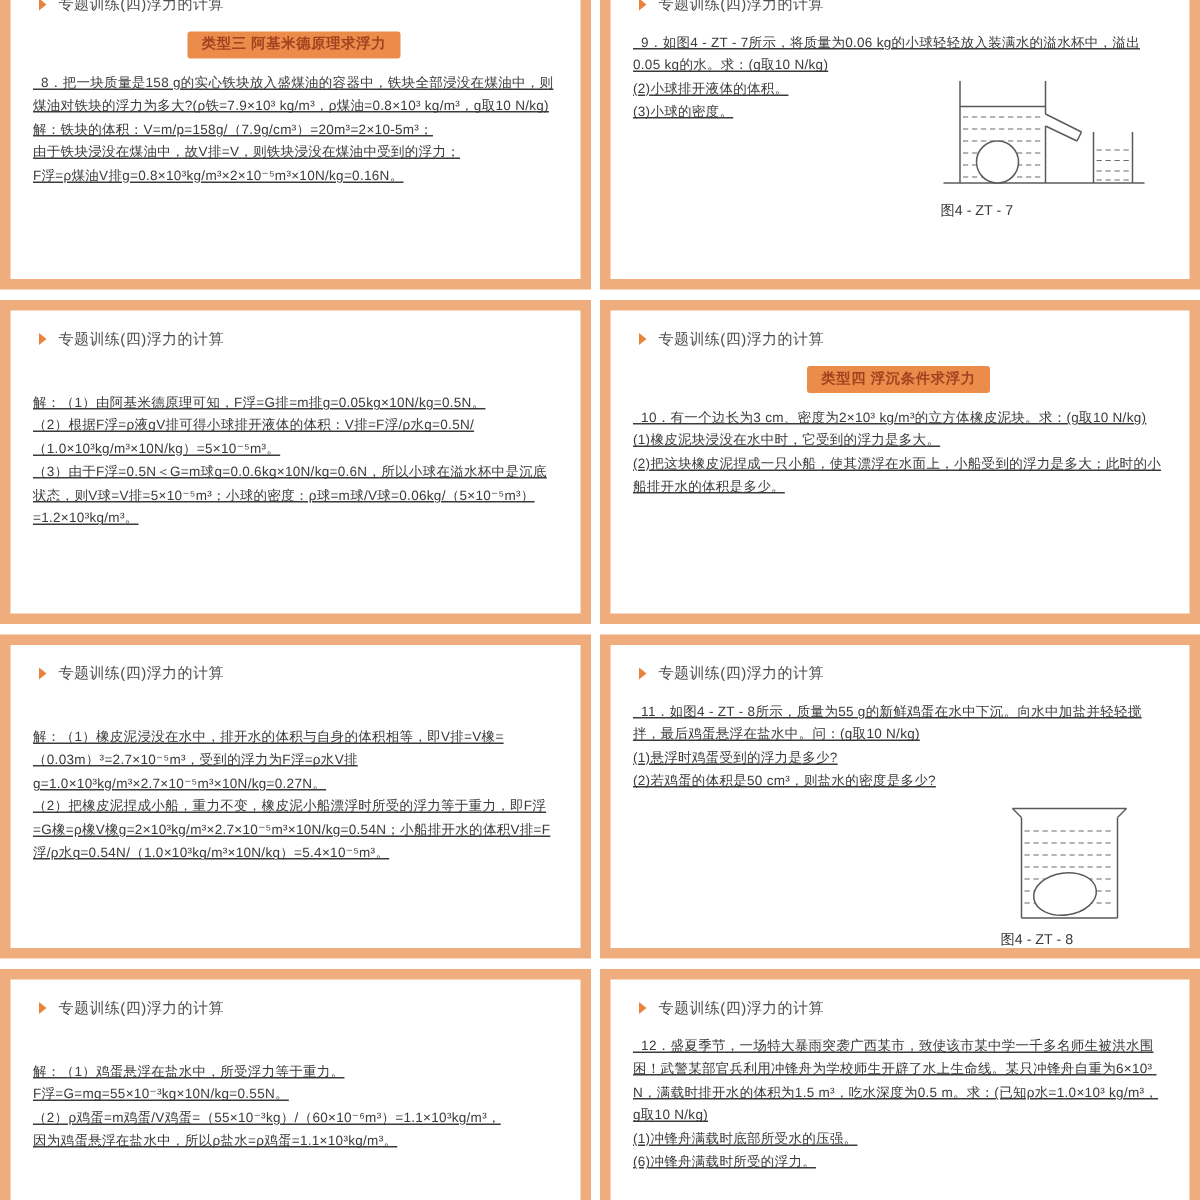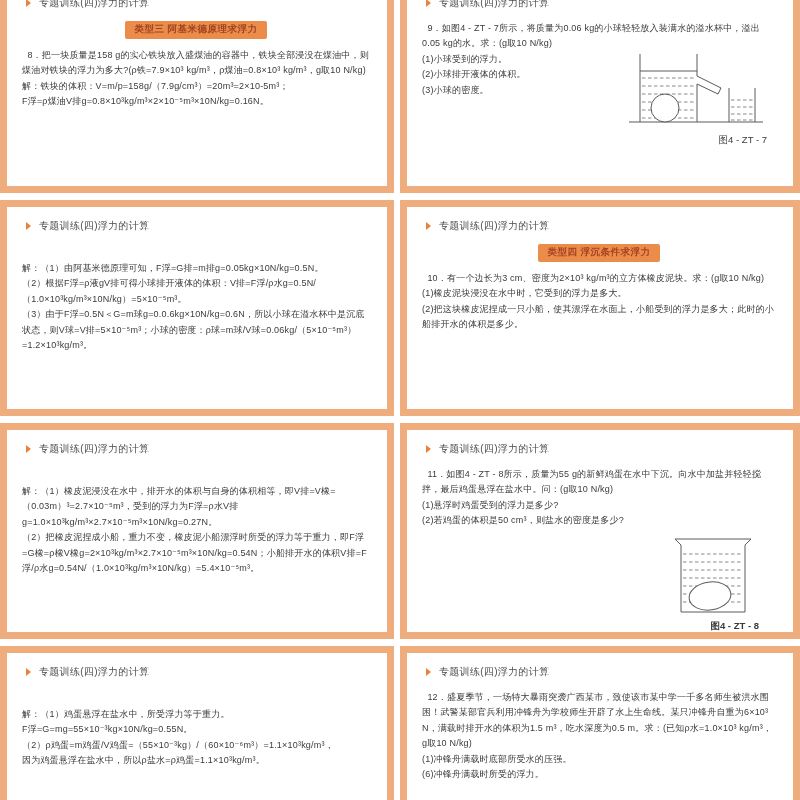--- a/index.html
+++ b/index.html
@@ -43,59 +43,60 @@
     font-size:9.5px; font-weight:bold;
     padding:2px 9px 3px 9px;
     border-radius:2px;
     letter-spacing:0.5px;
     text-align:right;
   }
   .content {
     font-size:9px; color:#3b3b3b;
     line-height:1.72;
     letter-spacing:0.2px;
+    text-decoration:underline;
   }
   .content p { margin:0; white-space:pre-wrap; }
   .content-q { margin-top:11px; }
   .content-sol { margin-top:28px; }
-  .fig { position:absolute; text-align:right; }
+  .fig { position:absolute; text-align:left; }
   .fig-zt7 { right:26px; top:66px; }
-  .fig-zt8 { right:34px; top:104px;font-weight:bold; }
+  .fig-zt8 { right:34px; top:104px; }
   .fig svg { display:block; margin:0 auto; }
   .figcap { font-size:9.5px; color:#3b3b3b; margin-top:4px; }
   .sketch { stroke:#5a5a5a; stroke-width:1; fill:none; }
   .sketch-dash { stroke:#6a6a6a; stroke-width:0.8; fill:none; stroke-dasharray:3.5,2.5; }
   .sketch-fill { stroke:#5a5a5a; stroke-width:1; fill:#ffffff; }
 </style>
 </head>
 <body>
 
 <div class="grid">
 
   <div class="card">
     <div class="card-title">
       <span class="bullet"></span>
       <span>专题训练(四)浮力的计算</span>
     </div>
     <div class="badge">类型三 阿基米德原理求浮力</div>
     <div class="content">
       <p>  8．把一块质量是158 g的实心铁块放入盛煤油的容器中，铁块全部浸没在煤油中，则煤油对铁块的浮力为多大?(ρ铁=7.9×10³ kg/m³，ρ煤油=0.8×10³ kg/m³，g取10 N/kg)</p>
       <p>解：铁块的体积：V=m/p=158g/（7.9g/cm³）=20m³=2×10-5m³；</p>
+      <p>由于铁块浸没在煤油中，故V排=V，则铁块浸没在煤油中受到的浮力；</p>
       <p>F浮=ρ煤油V排g=0.8×10³kg/m³×2×10⁻⁵m³×10N/kg=0.16N。</p>
     </div>
   </div>
 
   <div class="card">
     <div class="card-title">
       <span class="bullet"></span>
       <span>专题训练(四)浮力的计算</span>
     </div>
     <div class="content content-q">
       <p>  9．如图4 - ZT - 7所示，将质量为0.06 kg的小球轻轻放入装满水的溢水杯中，溢出0.05 kg的水。求：(g取10 N/kg)</p>
-      <p>(1)小球受到的浮力。</p>
       <p>(2)小球排开液体的体积。</p>
       <p>(3)小球的密度。</p>
     </div>
     <div class="fig fig-zt7">
       <svg width="140" height="80" viewBox="0 0 140 80">
         <line class="sketch" x1="2" y1="72" x2="136" y2="72"></line>
         <line class="sketch" x1="13" y1="4" x2="13" y2="72"></line>
         <line class="sketch" x1="13" y1="21" x2="70" y2="21"></line>
         <line class="sketch" x1="70" y1="4" x2="70" y2="26"></line>
         <line class="sketch" x1="70" y1="34" x2="70" y2="72"></line>

